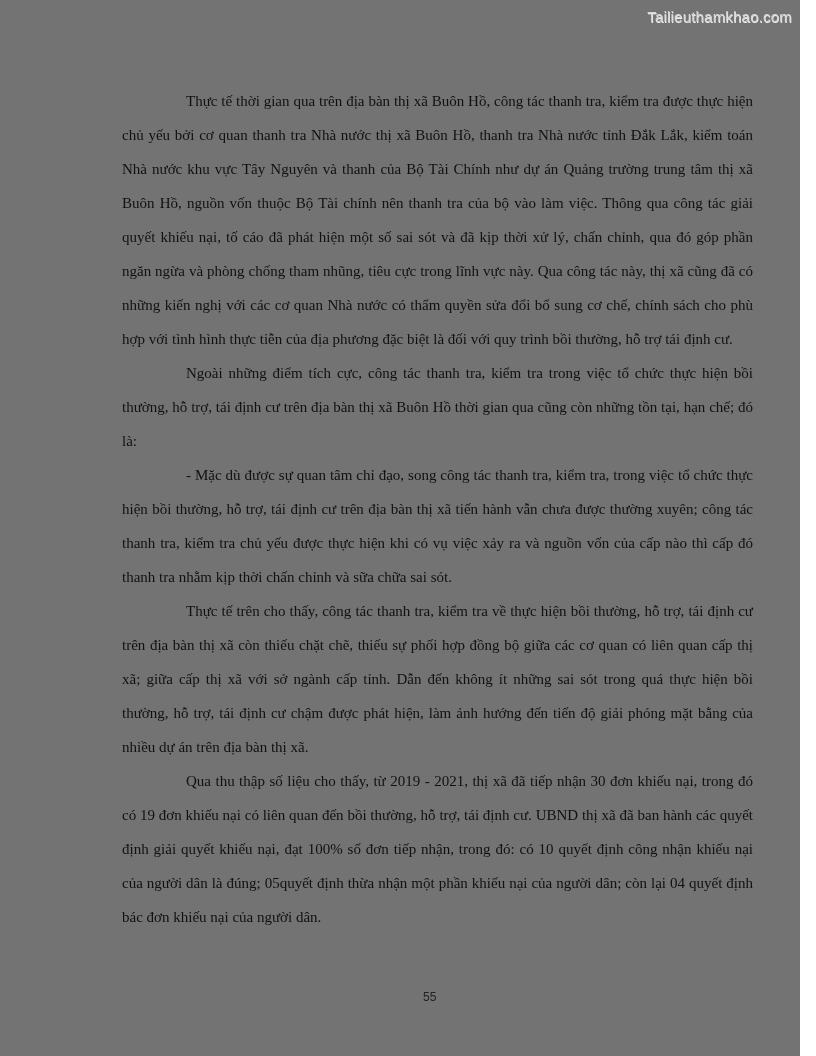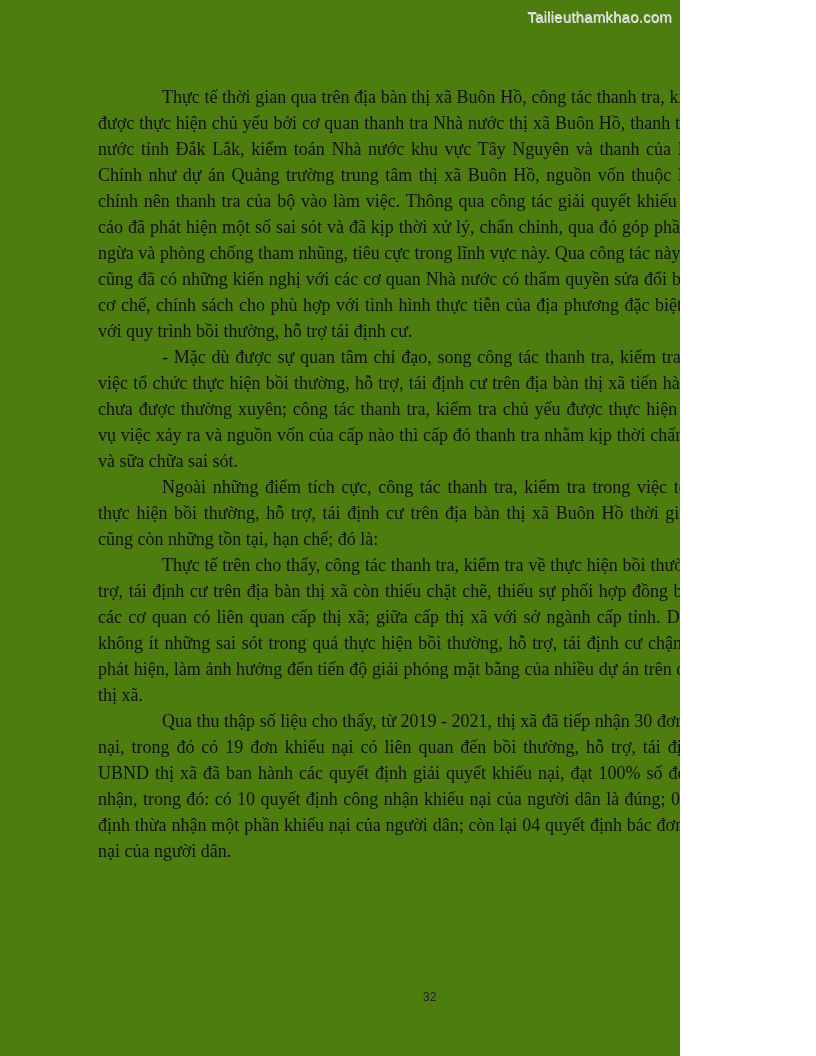--- a/index.html
+++ b/index.html
@@ -2,44 +2,44 @@
 <html><head>
 <meta charset="utf-8">
 <style>
   html, body {
     margin: 0;
     padding: 0;
     background: #ffffff;
   }
   .page {
     position: relative;
-    width: 680px;
+    width: 800px;
     height: 1056px;
-    background: #4d7c0f;
+    background: #737373;
     overflow: hidden;
     font-family: "Liberation Serif", serif;
   }
   .watermark {
     position: absolute;
     top: 8px;
     right: 8px;
     font-family: "Liberation Sans", sans-serif;
     font-size: 15px;
     color: #d7d7d7;
     text-shadow: 0.5px 0.5px 0 #efefef;
     letter-spacing: 0.2px;
   }
   .content {
     position: absolute;
     top: 84px;
-    left: 98px;
+    left: 122px;
     width: 631px;
     color: #111111;
-    font-size: 18px;
-    line-height: 26px;
+    font-size: 15px;
+    line-height: 34px;
     text-align: justify;
   }
   .para {
     margin: 0;
     text-indent: 64px;
   }
   .para.italic {
     font-style: italic;
   }
   .page-number {
@@ -53,21 +53,21 @@
 </style>
 </head>
 <body>
 
 <div class="page">
 
   <div class="watermark">Tailieuthamkhao.com</div>
 
   <div class="content">
     <p class="para">Thực tế thời gian qua trên địa bàn thị xã Buôn Hồ, công tác thanh tra, kiểm tra được thực hiện chủ yếu bởi cơ quan thanh tra Nhà nước thị xã Buôn Hồ, thanh tra Nhà nước tỉnh Đắk Lắk, kiểm toán Nhà nước khu vực Tây Nguyên và thanh của Bộ Tài Chính như dự án Quảng trường trung tâm thị xã Buôn Hồ, nguồn vốn  thuộc Bộ Tài chính nên thanh tra của bộ vào làm việc. Thông qua công tác giải quyết khiếu nại, tố cáo đã phát hiện một số sai sót và đã kịp thời xử lý, chấn chỉnh, qua đó góp phần ngăn ngừa và phòng chống tham nhũng, tiêu cực trong lĩnh vực này. Qua công tác này, thị xã cũng đã có những kiến nghị với các cơ quan Nhà nước có thẩm quyền sửa đổi bổ sung cơ chế, chính sách cho phù hợp với tình hình thực tiễn của địa phương đặc biệt là đối với quy trình bồi thường, hỗ trợ tái định cư.</p>
+    <p class="para">Ngoài những điểm tích cực, công tác thanh tra, kiểm tra trong việc tổ chức thực hiện bồi thường, hỗ trợ, tái định cư trên địa bàn thị xã Buôn Hồ thời gian qua cũng còn những tồn tại, hạn chế; đó là:</p>
     <p class="para">- Mặc dù được sự quan tâm chỉ đạo, song công tác thanh tra, kiểm tra, trong việc tổ chức thực hiện bồi thường, hỗ trợ, tái định cư trên địa bàn thị xã tiến hành vẫn chưa được thường xuyên; công tác thanh tra, kiểm tra chủ yếu được thực hiện khi có vụ việc xảy ra và nguồn vốn của cấp nào thì cấp đó thanh tra nhằm kịp thời chấn chỉnh và sữa chữa sai sót.</p>
-    <p class="para">Ngoài những điểm tích cực, công tác thanh tra, kiểm tra trong việc tổ chức thực hiện bồi thường, hỗ trợ, tái định cư trên địa bàn thị xã Buôn Hồ thời gian qua cũng còn những tồn tại, hạn chế; đó là:</p>
     <p class="para">Thực tế trên cho thấy, công tác thanh tra, kiểm tra về thực hiện bồi thường, hỗ trợ, tái định cư trên địa bàn thị xã còn thiếu chặt chẽ, thiếu sự phối hợp đồng bộ giữa các cơ quan có liên quan cấp thị xã; giữa cấp thị xã với sở ngành cấp tỉnh. Dẫn đến không ít những sai sót trong quá thực hiện bồi thường, hỗ trợ, tái định cư chậm được phát hiện, làm ảnh hướng đến tiến độ giải phóng mặt bằng của nhiều dự án trên địa bàn thị xã.</p>
     <p class="para">Qua thu thập số liệu cho thấy, từ 2019 - 2021, thị xã  đã tiếp nhận 30 đơn khiếu nại, trong đó có 19  đơn khiếu nại có liên quan đến bồi thường, hỗ trợ, tái định cư. UBND thị xã đã ban hành các quyết định giải quyết khiếu nại, đạt 100% số đơn tiếp nhận, trong đó: có 10 quyết định công nhận khiếu nại của người dân là đúng; 05quyết định thừa nhận một phần khiếu nại của người dân; còn lại 04 quyết định bác đơn khiếu nại của người dân.</p>
   </div>
 
-  <div class="page-number">32</div>
+  <div class="page-number">55</div>
 
 </div>
 
 </body></html>

